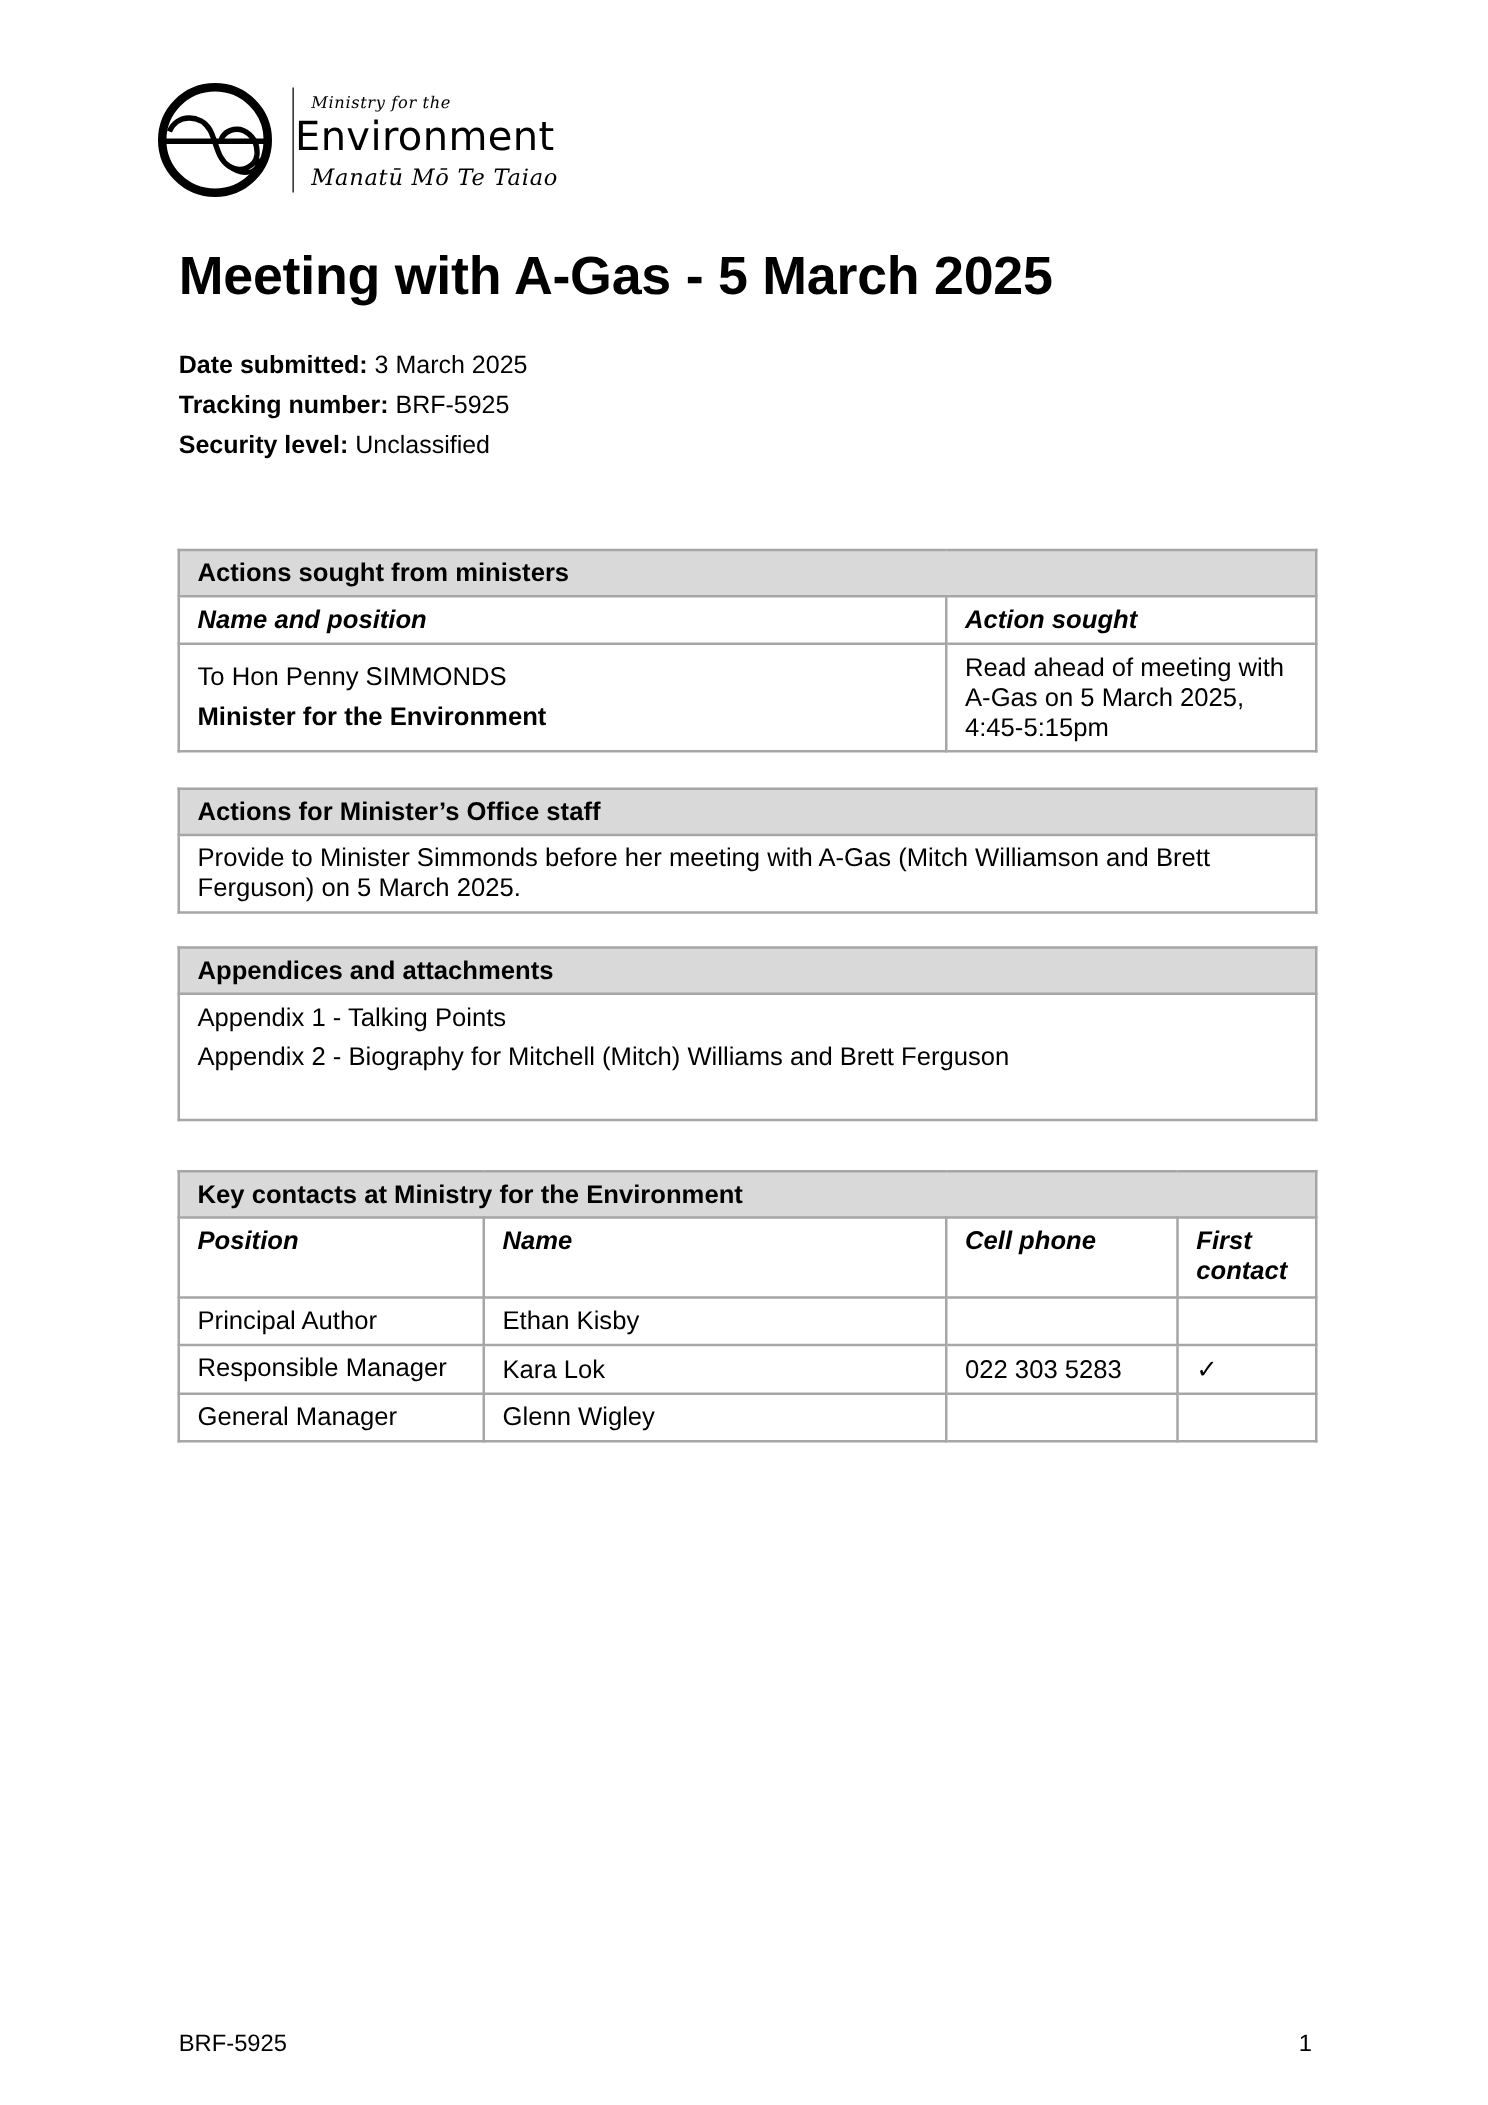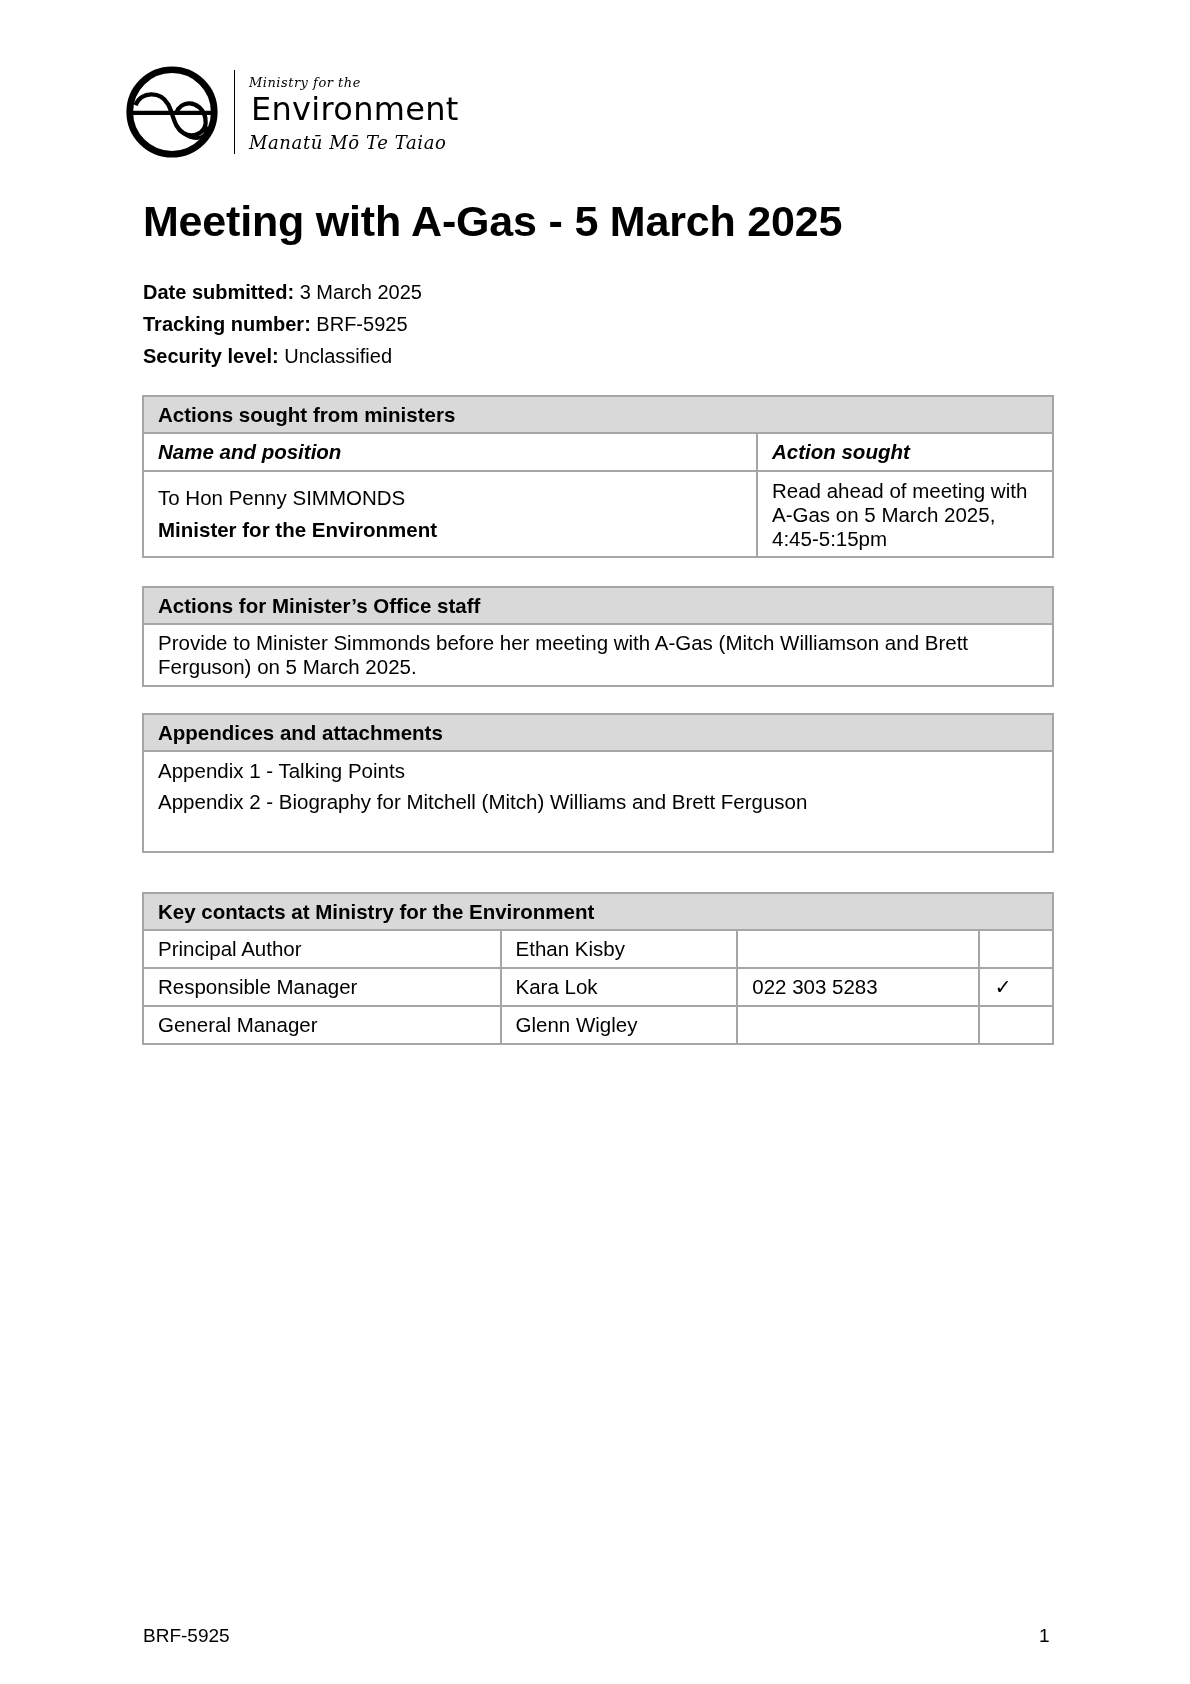--- a/index.html
+++ b/index.html
@@ -1,26 +1,26 @@
 <!DOCTYPE html>
 <html><head>
 <meta charset="utf-8">
 <style>
   html, body { margin: 0; padding: 0; background: #ffffff; }
   body { width: 1190px; height: 1684px; position: relative; font-family: "Liberation Sans", sans-serif; color: #000; }
   .logo { position: absolute; left: 124px; top: 62px; width: 360px; height: 100px; }
   .logo svg.mark { position: absolute; left: 0; top: 2px; width: 96px; height: 96px; }
   .logo .divider { position: absolute; left: 110px; top: 8px; width: 1px; height: 84px; background: #000; }
   .logo .l1 { position: absolute; left: 125px; top: 13px; font-family: "DejaVu Serif", serif; font-style: italic; font-size: 13px; letter-spacing: 0.5px; }
-  .logo .l2 { position: absolute; left: 127px; top: 28px; font-family: "DejaVu Sans", sans-serif; font-size: 32px; font-weight: 500; letter-spacing: 0.3px; }
+  .logo .l2 { position: absolute; left: 112px; top: 28px; font-family: "DejaVu Sans", sans-serif; font-size: 32px; font-weight: 500; letter-spacing: 0.3px; }
   .logo .l3 { position: absolute; left: 125px; top: 70px; font-family: "DejaVu Serif", serif; font-style: italic; font-size: 18px; letter-spacing: 0.6px; }
   h1 { position: absolute; left: 143px; top: 197px; margin: 0; font-size: 43px; font-weight: bold; letter-spacing: -0.2px; }
   .meta { position: absolute; left: 143px; top: 276px; font-size: 20px; line-height: 32px; }
   .meta b { font-weight: bold; }
-  table { position: absolute; left: 142px; width: 912px; border-collapse: collapse; font-size: 20.5px; }
+  table { position: absolute; left: 142px; width: 912px; border-collapse: collapse; font-size: 20.5px; margin-top: 44px; }
   td, th { border: 2px solid #a6a6a6; padding: 6px 14px; text-align: left; vertical-align: top; font-weight: normal; }
   th.band { background: #d9d9d9; font-weight: bold; padding: 6px 14px 5px; }
   .ihead { font-weight: bold; font-style: italic; }
   #t1 { top: 395px; }
   #t2 { top: 586px; }
   #t3 { top: 713px; }
   #t4 { top: 892px; }
   .lh { line-height: 24px; }
   .footer-left { position: absolute; left: 143px; top: 1625px; font-size: 19px; }
   .footer-right { position: absolute; left: 1039px; top: 1625px; font-size: 19px; }
@@ -92,20 +92,26 @@
   </td>
       </tr>
 </tbody>
   </table>
 
 <table id="t4">
   <tbody>
       <tr>
         <th class="band" colspan="4">Key contacts at Ministry for the Environment</th>
       </tr>
+  <tr style="height:64px">
+    <td class="ihead" style="width:214px">Position</td>
+    <td class="ihead" style="width:340px">Name</td>
+    <td class="ihead" style="width:155px">Cell phone</td>
+    <td class="ihead lh">First contact</td>
+  </tr>
   <tr>
     <td>Principal Author</td>
     <td>Ethan Kisby</td>
     <td></td>
     <td></td>
   </tr>
   <tr>
     <td class="lh" style="padding-top:6px">Responsible Manager</td>
     <td style="vertical-align:middle">Kara Lok</td>
     <td style="vertical-align:middle">022 303 5283</td>

